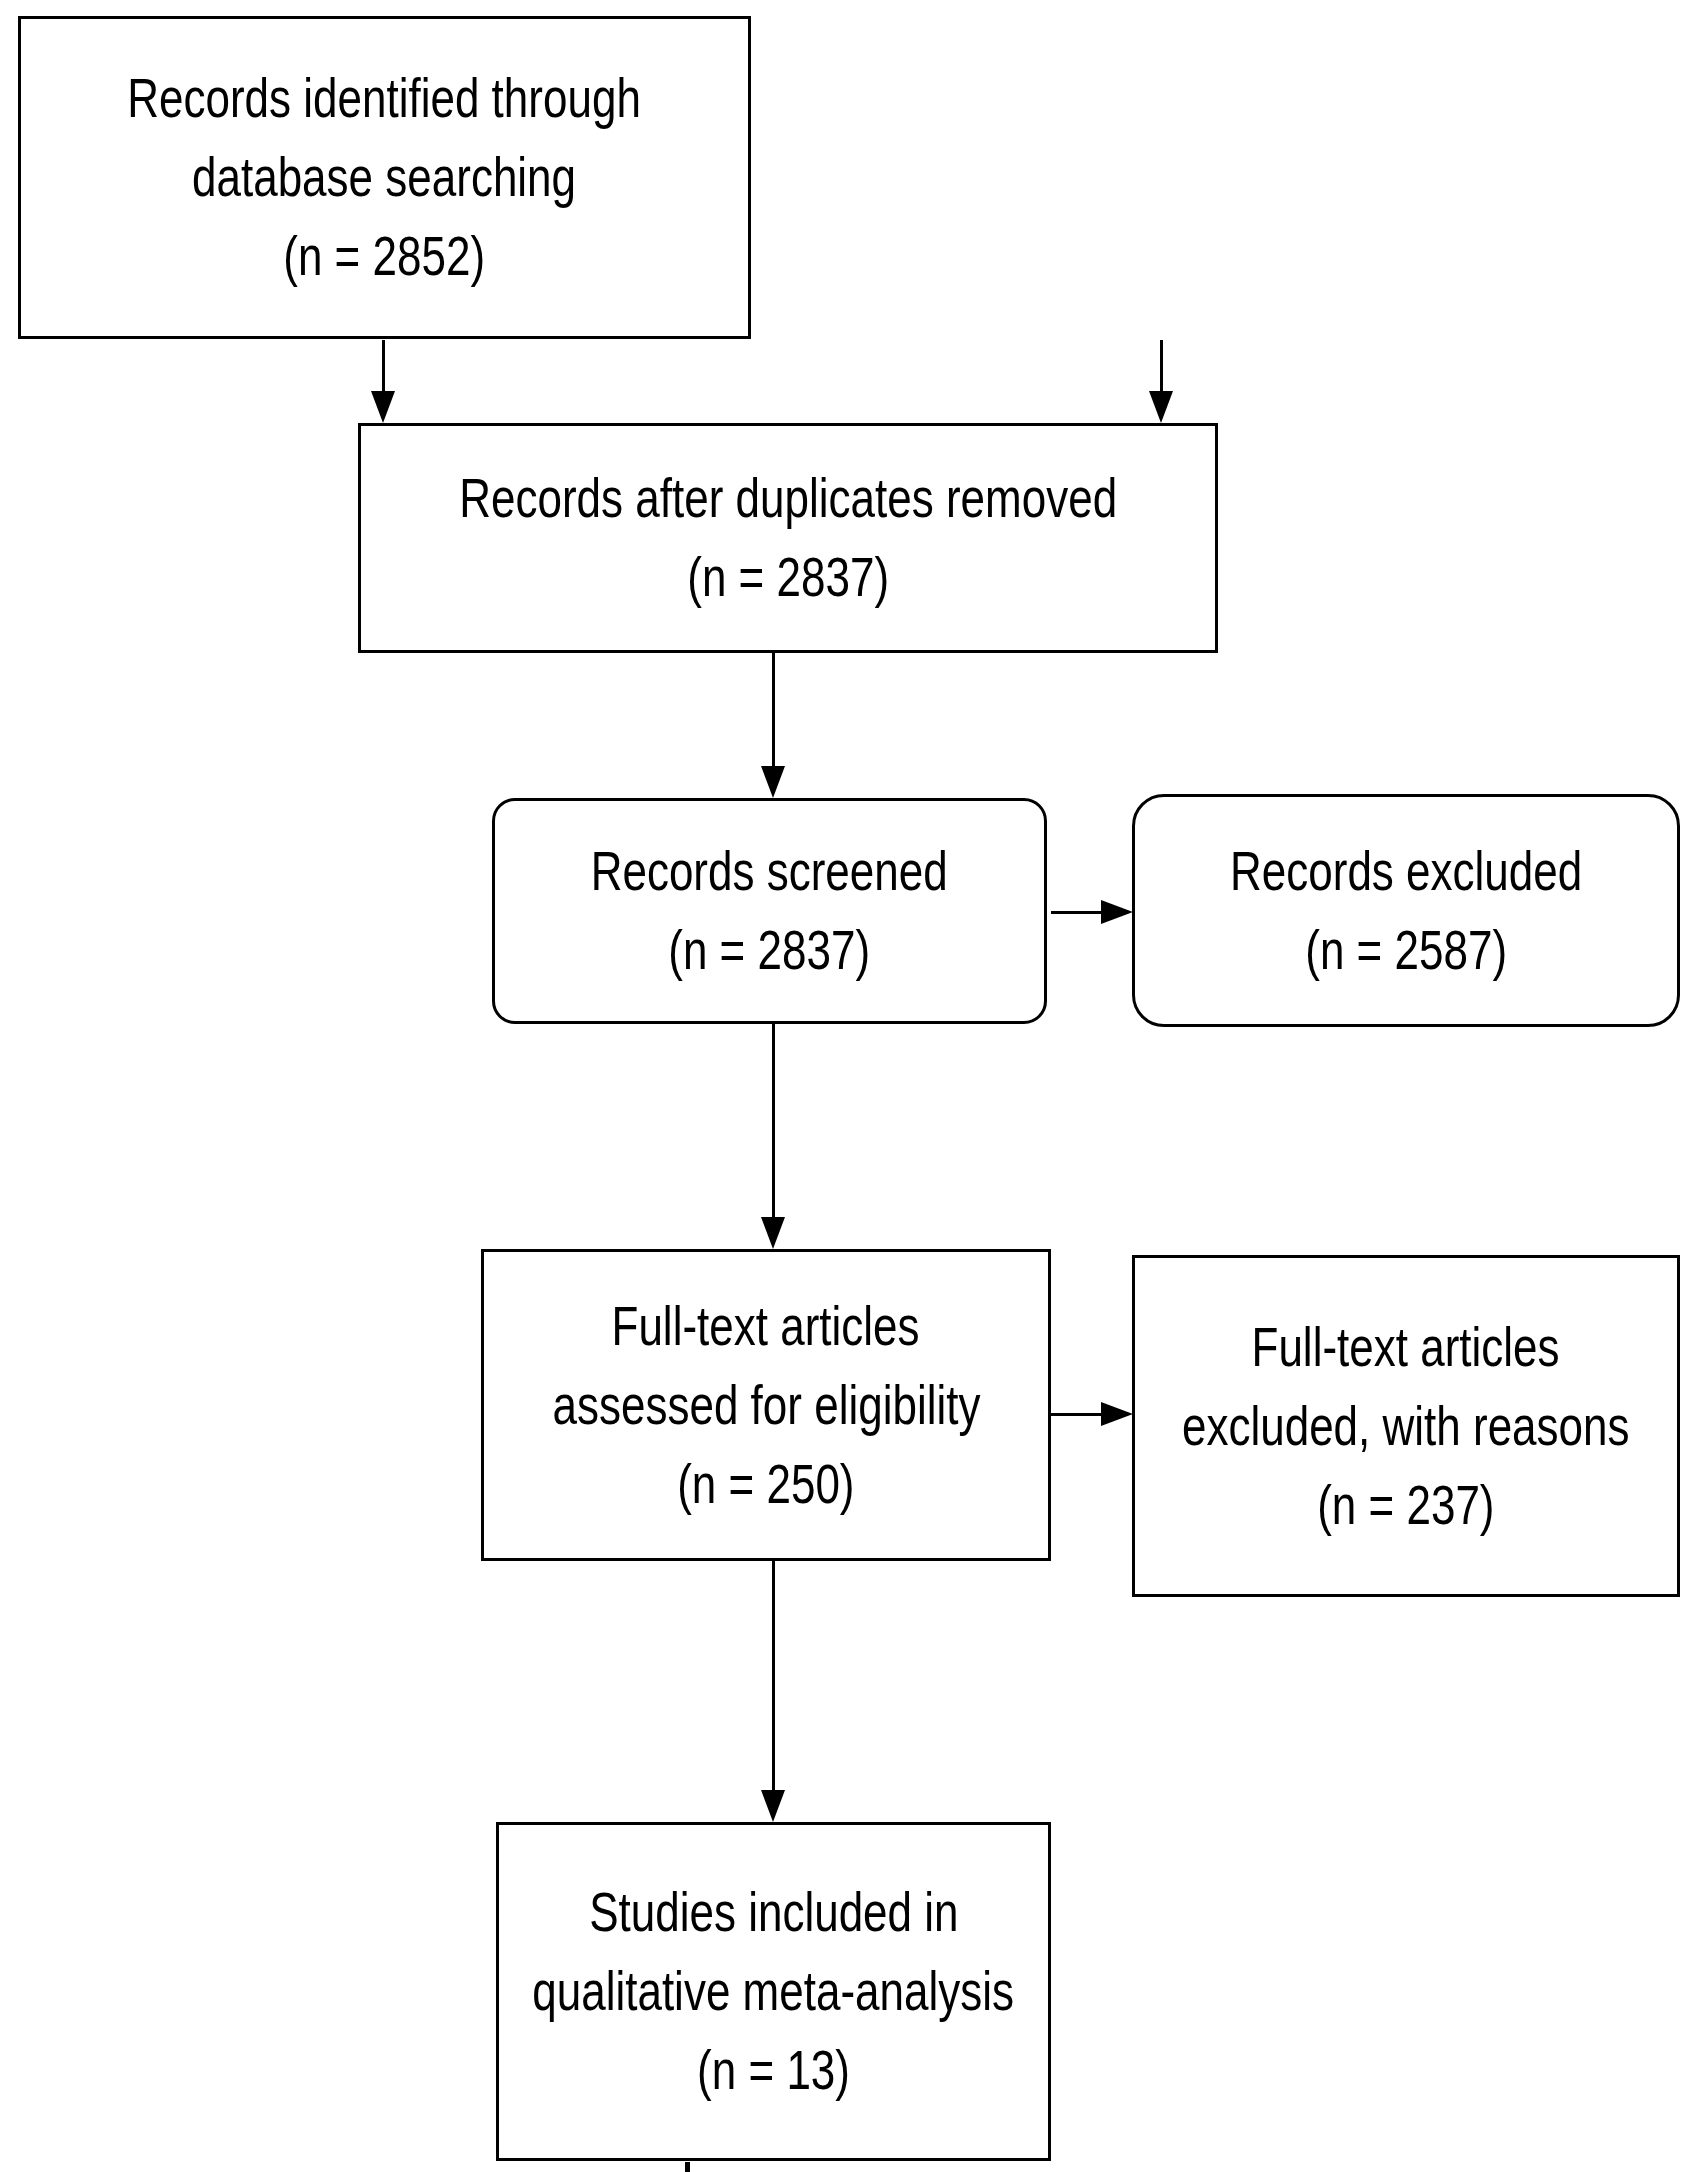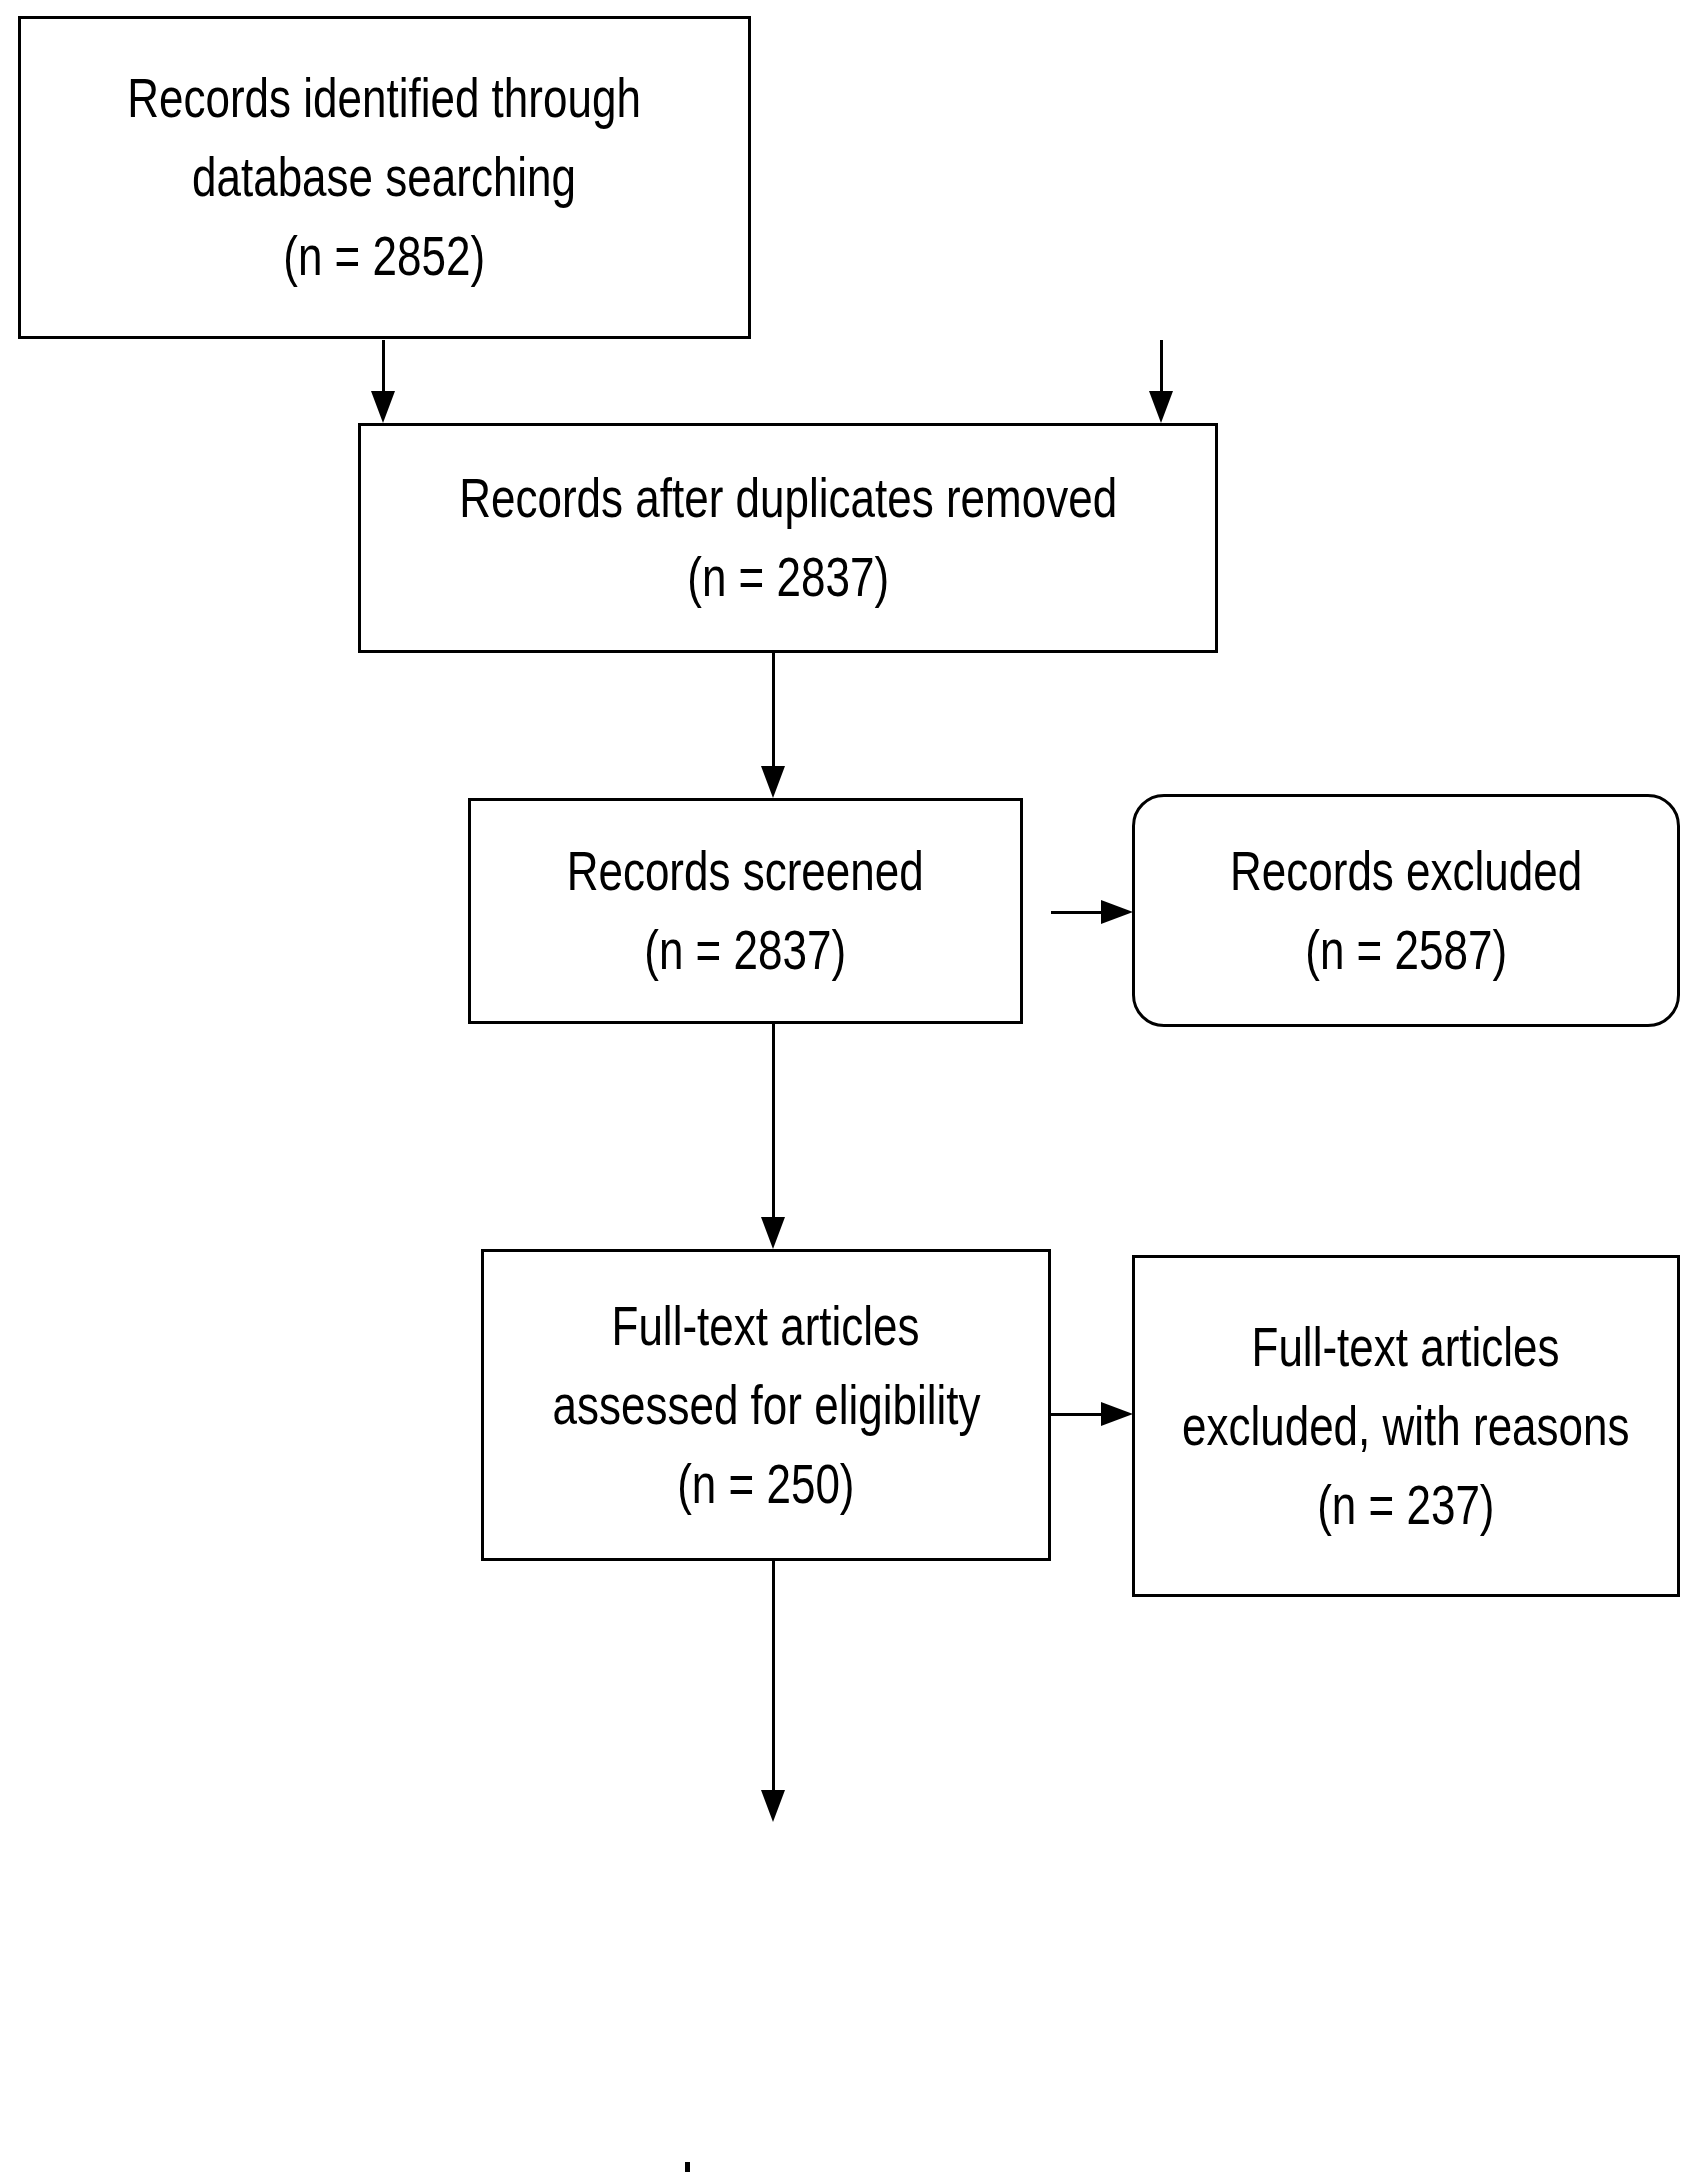--- a/index.html
+++ b/index.html
@@ -63,21 +63,21 @@
   .tick {
     position: absolute;
     width: 5px;
     background: #000000;
   }
 
   
   #box-identified        { left: 18px;   top: 16.4px;   width: 733px; height: 323px; }
   #box-additional        { left: 796px; top: 16.4px;   width: 734px; height: 323px; }
   #box-after-duplicates  { left: 358px;  top: 423px;  width: 860px; height: 230px; }
-  #box-screened          { left: 468px;  top: 798px; width: 555px; height: 226px; }
+  #box-screened          { left: 492px;  top: 798px; width: 555px; height: 226px; border-radius: 23px; }
   #box-records-excluded  { left: 1132px; top: 794px; width: 548px; height: 233px; border-radius: 32px; }
   #box-fulltext-assessed { left: 481px;  top: 1249px; width: 570px; height: 312px; }
   #box-fulltext-excluded { left: 1132px; top: 1255px; width: 548px; height: 342px; }
   #box-included          { left: 496px;  top: 1822px; width: 555px; height: 339px; }
 </style>
 </head>
 <body>
 
 <div id="canvas">
 
@@ -129,17 +129,22 @@
 
   <div class="box" id="box-fulltext-excluded">
     <span class="line">Full-text articles</span>
     <span class="line">excluded, with reasons</span>
     <span class="line">(n = 237)</span>
   </div>
 
   <div class="vshaft" style="left:772px; top:1561px; height:230px;"></div>
   <div class="head-down" style="left:761px; top:1790px;"></div>
 
+  <div class="box" id="box-included">
+    <span class="line">Studies included in</span>
+    <span class="line">qualitative meta-analysis</span>
+    <span class="line">(n = 13)</span>
+  </div>
 
   <div class="tick" style="left:685px; top:2162px; height:10.4px;"></div>
 
 </div>
 
 
 </body></html>

